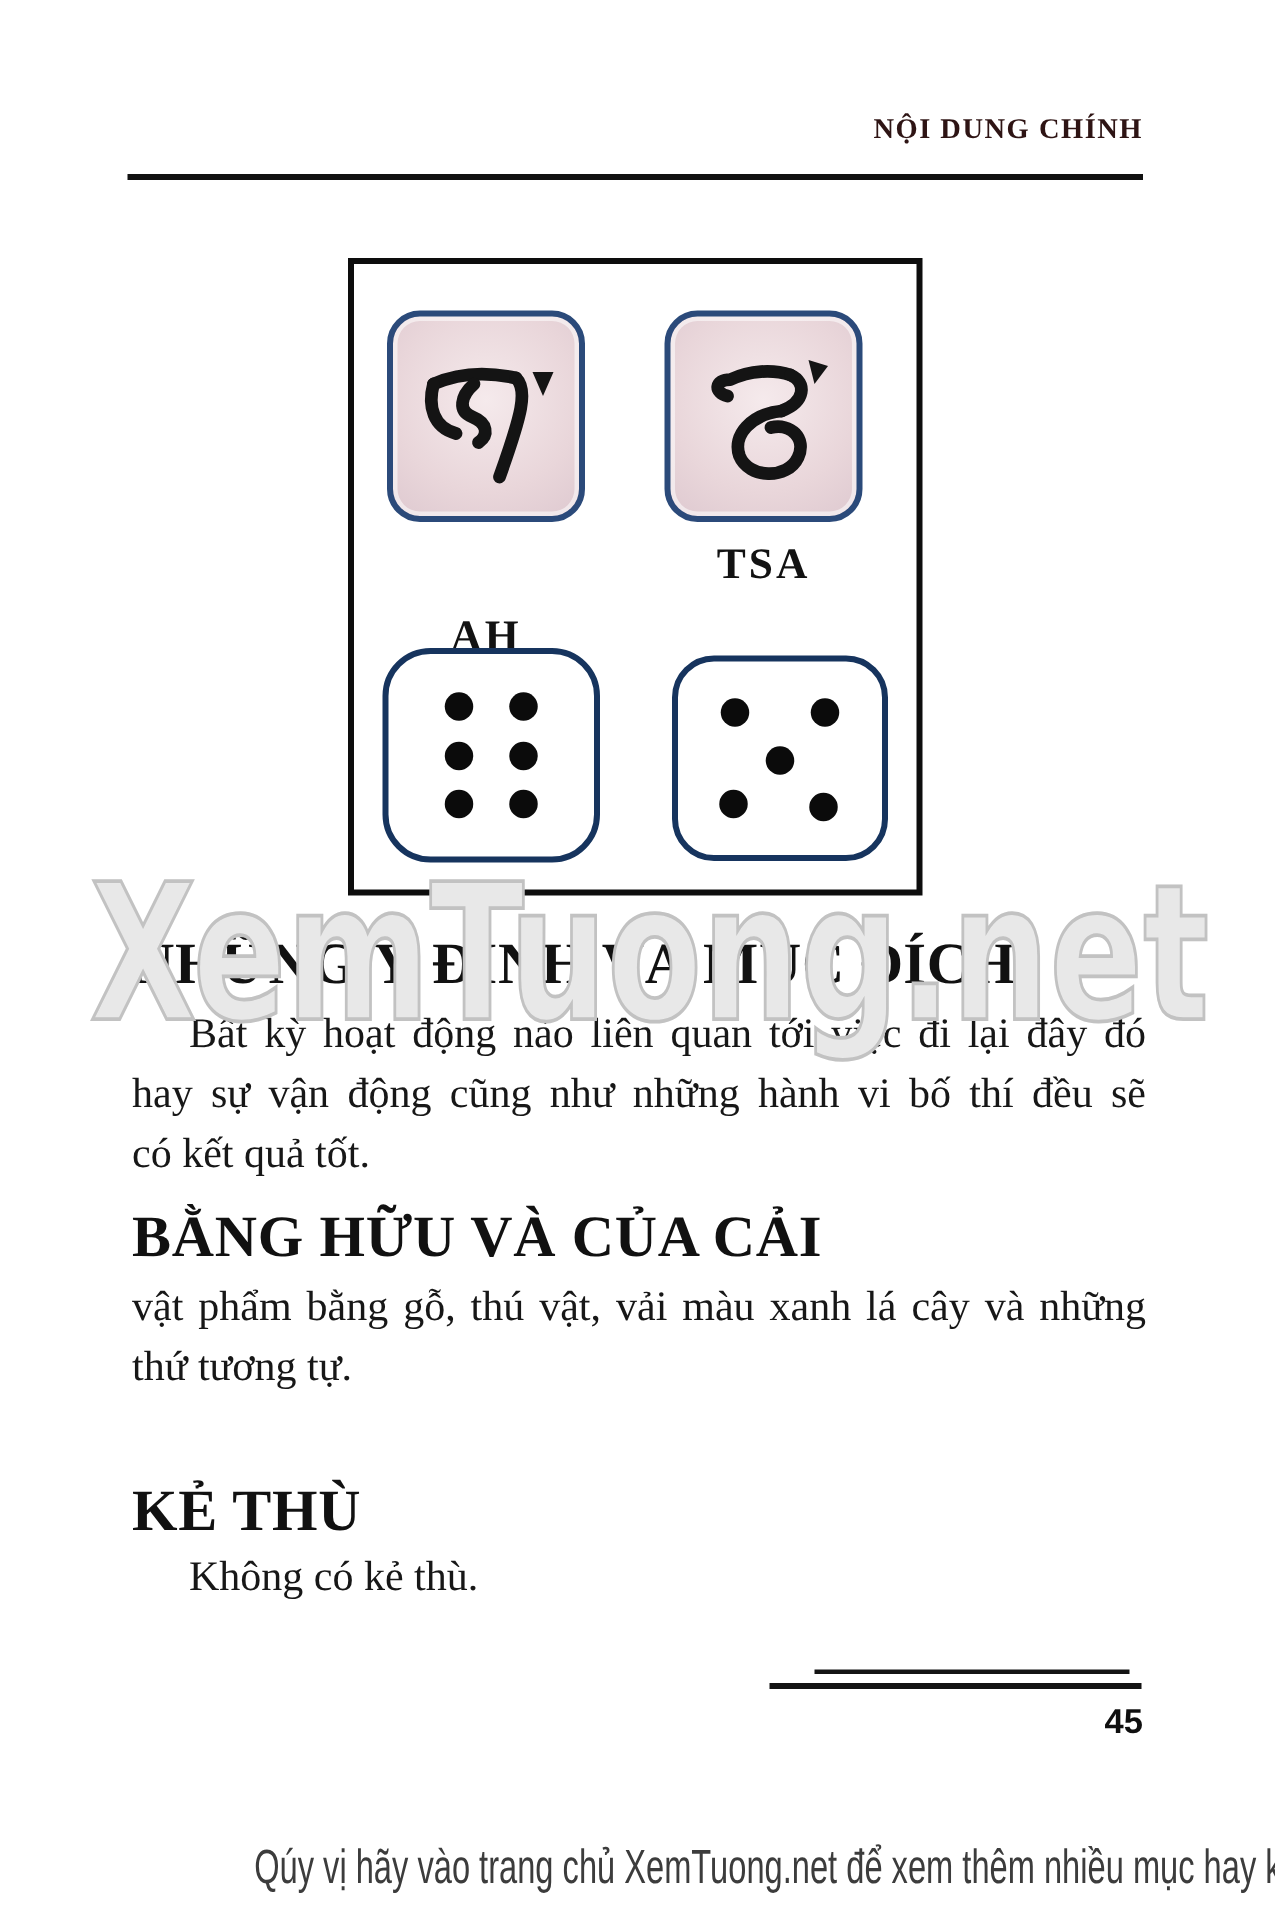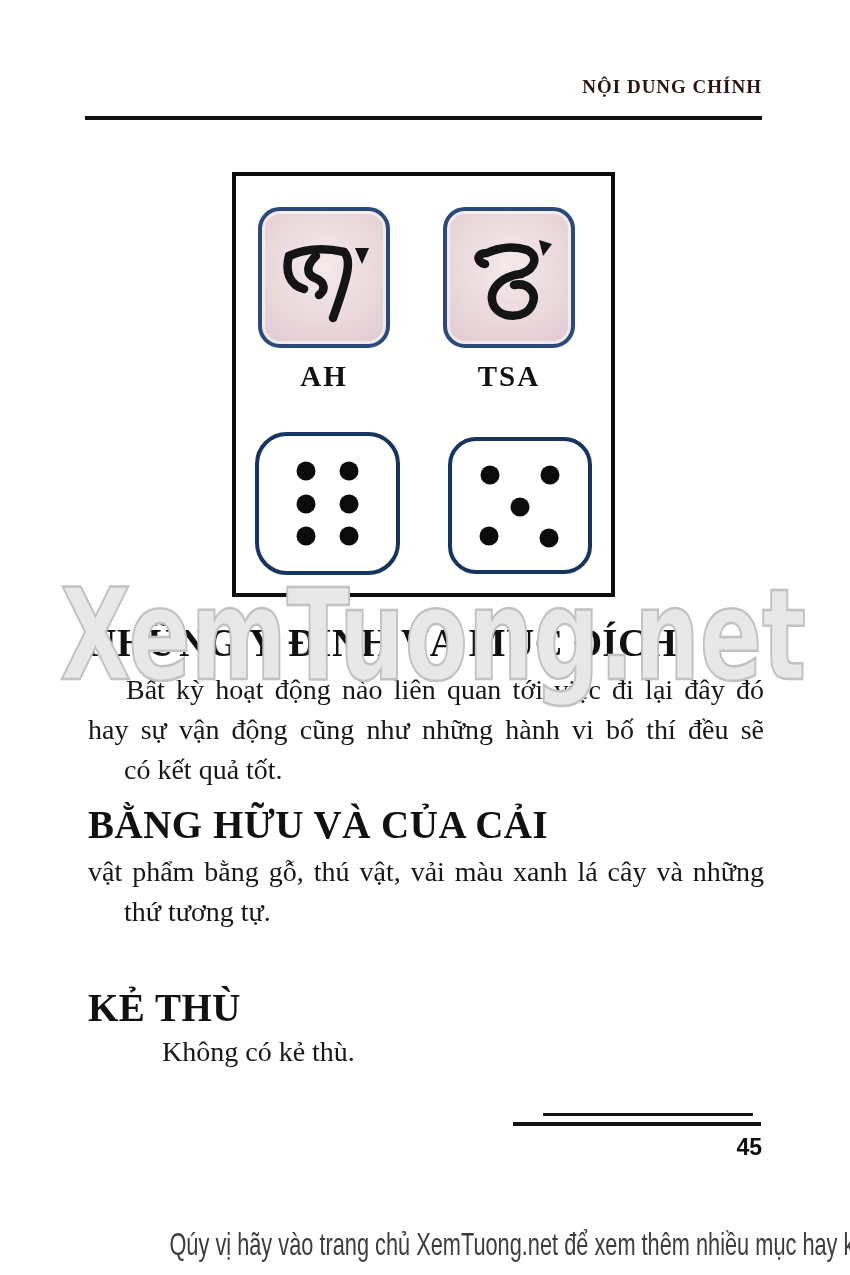--- a/index.html
+++ b/index.html
@@ -27,21 +27,21 @@
   }
   .letter-tile.ah{left:22px; top:31px;}
   .letter-tile.tsa{left:207px; top:31px;}
   .letter-tile svg{width:100px; height:104px;}
   .glyph-stroke{fill:none; stroke:#141414; stroke-width:8.5; stroke-linecap:round; stroke-linejoin:round;}
   .glyph-fill{fill:#141414; stroke:none;}
   .letter-label{
     position:absolute; width:132px; text-align:center; top:184px;
     font-size:29px; font-weight:bold; letter-spacing:2px; color:#121212;
   }
-  .letter-label.ah{left:22px;}
+  .letter-label.ah{left:22px;margin-top:48px;}
   .letter-label.tsa{left:207px;}
   .die{
     position:absolute; box-sizing:border-box; background:#fff;
     border:4px solid #16345e;
   }
   .die.six{left:19px; top:256px; width:145px; height:143px; border-radius:32px;}
   .die.five{left:212px; top:261px; width:144px; height:137px; border-radius:28px;}
   .pip{position:absolute; width:19px; height:19px; border-radius:50%; background:#0b0b0b; transform:translate(-50%,-50%);}
   
   .watermark{
@@ -50,21 +50,21 @@
     transform:scaleX(0.73); transform-origin:0 50%;
     color:rgba(255,255,255,0.42); -webkit-text-stroke:2.5px #c2c2c2;
     text-shadow:0 0 1px #d8d8d8; pointer-events:none;
   }
   
   .sec-heading{
     position:absolute; left:88px; font-size:39px; font-weight:bold; letter-spacing:0.5px; color:#111;
   }
   .para{position:absolute; left:88px; width:676px; font-size:28px; color:#171717;}
   .pline{line-height:40px; height:40px; text-align:justify; text-align-last:justify; white-space:nowrap;}
-  .pline.last{text-align-last:left;margin-left:36px;}
+  .pline.last{text-align-last:left;}
   .pline.indent{text-indent:38px;}
   
   .end-rule-thin{position:absolute; left:543px; top:1113px; width:210px; height:3px; background:#141414;}
   .end-rule-thick{position:absolute; left:513px; top:1122px; width:248px; height:4px; background:#141414;}
   .page-number{
     position:absolute; right:88px; top:1134px;
     font-family:"Liberation Sans", sans-serif; font-size:23px; font-weight:bold; color:#0f0f0f;
   }
   .footer{
     position:absolute; left:0; top:1226px; width:850px; text-align:center;

